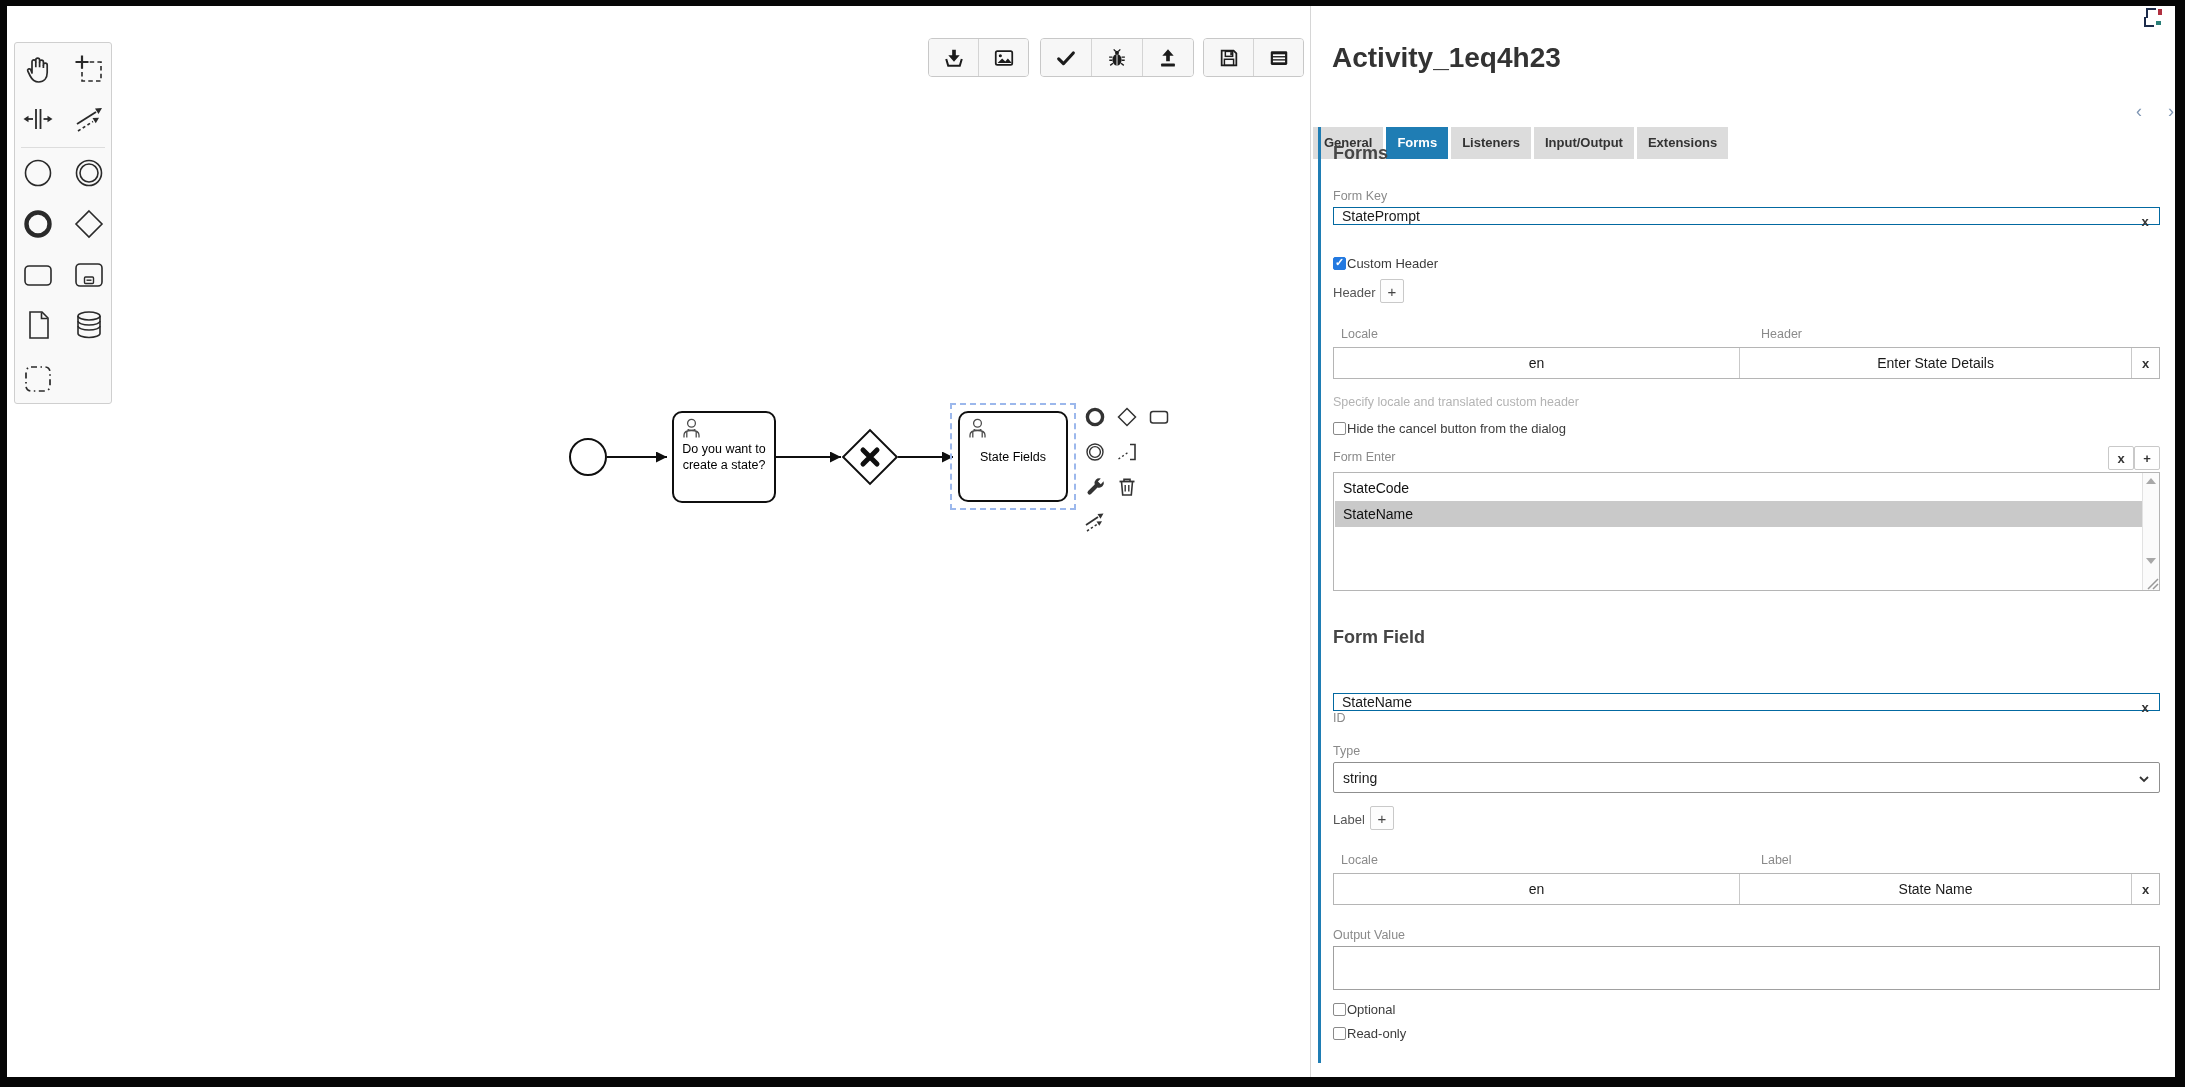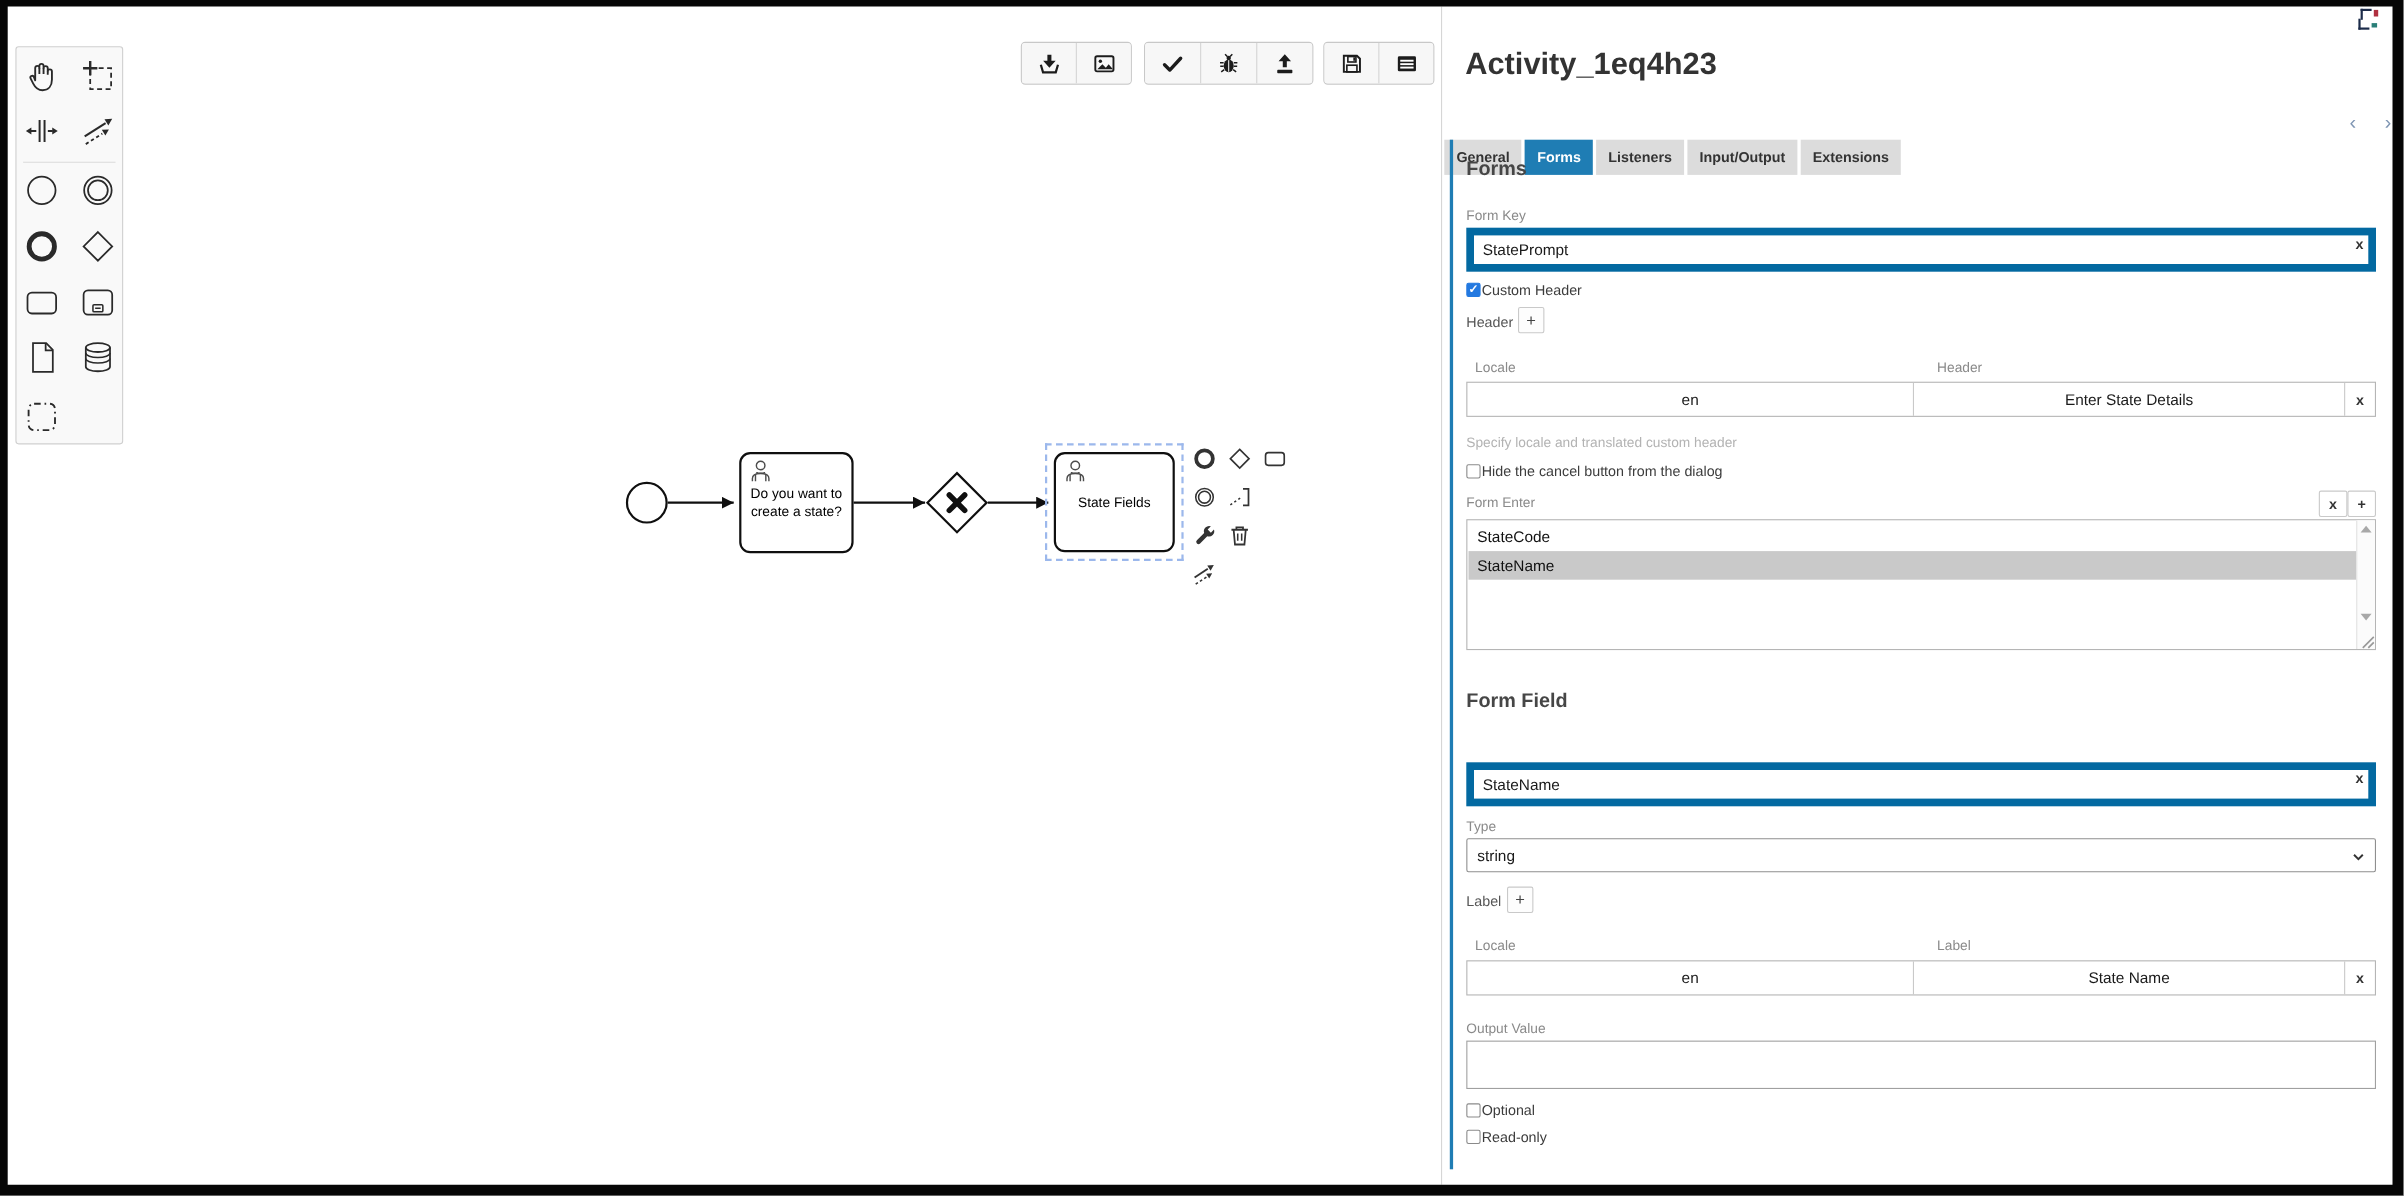--- a/index.html
+++ b/index.html
@@ -43,21 +43,21 @@
   .tab{height:32px;line-height:32px;padding:0 11px;margin-right:3px;background:#dcdcdc;
        font-size:13px;font-weight:700;color:#333;margin-top:32px;}
   .tab.active{background:#1f7db4;color:#fff;}
   .tab-scroll{position:absolute;top:101px;font-size:18px;color:#7e95b3;line-height:20px;}
   #blue-line{left:1318px;top:127px;width:3px;height:936px;background:#1f7db4;}
 
   .sec-heading{position:absolute;left:1333px;font-size:18px;font-weight:700;color:#464646;}
   .fld-label{position:absolute;font-size:12.5px;color:#8a8a8a;}
   .hint{position:absolute;left:1333px;font-size:12.5px;color:#b3b3b3;}
 
-  .txt{position:absolute;box-sizing:border-box;height:40px;border:7px solid #0369a1;
+  .txt{position:absolute;box-sizing:border-box;height:18px;border:1px solid #0369a1;
        background:#fff;font-family:"Liberation Sans",sans-serif;font-size:14px;color:#1a1a1a;
        padding:0 26px 0 8px;outline:none;}
   .clear-x{position:absolute;font-size:13px;font-weight:700;color:#333;width:14px;text-align:center;}
 
   .cb-row{position:absolute;left:1333px;display:flex;align-items:center;height:16px;}
   .cb{width:13px;height:13px;border:1px solid #8a8a8a;border-radius:2px;background:#fff;
       box-sizing:border-box;position:relative;flex:0 0 13px;}
   .cb.checked{background:#2379e0;border-color:#2379e0;}
   .cb.checked::after{content:"\2713";position:absolute;left:1px;top:-2px;color:#fff;font-size:11px;font-weight:700;}
   .cb-label{font-size:13px;color:#3c3c3c;margin-left:1px;}

